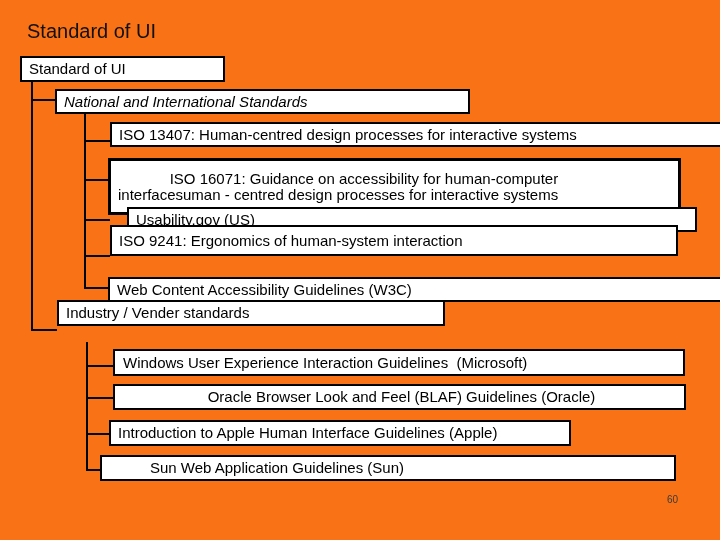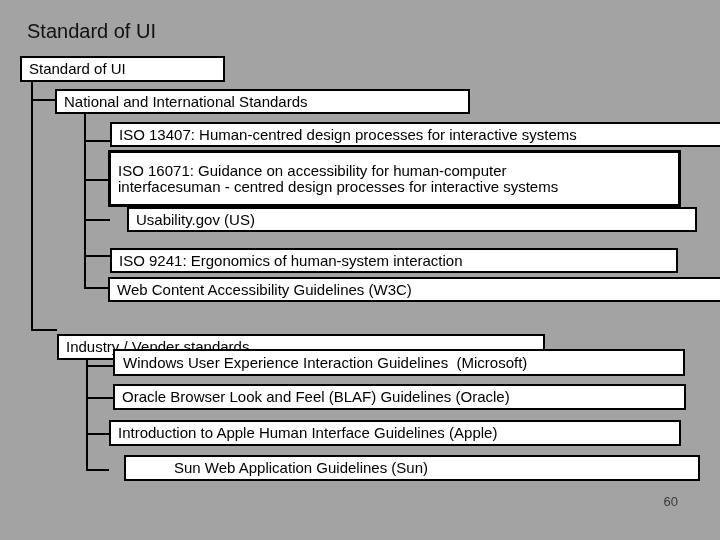--- a/index.html
+++ b/index.html
@@ -4,21 +4,21 @@
 <style>
   html, body {
     margin: 0;
     padding: 0;
     background: #ffffff;
   }
   .slide {
     position: relative;
     width: 720px;
     height: 540px;
-    background: #a3a3a3;
+    background: #f97316;
     font-family: "Liberation Sans", "DejaVu Sans", sans-serif;
     color: #000000;
     overflow: hidden;
   }
   .slide-title {
     position: absolute;
     left: 27px;
     top: 20px;
     font-size: 20px;
     line-height: 22px;
@@ -38,51 +38,51 @@
     padding-right: 3px;
     white-space: pre-wrap;
   }
   .node span { white-space: pre-wrap; }
   .line {
     position: absolute;
     background: #000000;
   }
   
   .box-root      { left: 20px;  top: 56px;  width: 205px; height: 26px; }
-  .box-national  { left: 55px;  top: 89px;  width: 415px; height: 25px; }
+  .box-national  { left: 55px;  top: 89px;  width: 415px; height: 25px; font-style: italic; }
   .box-iso13407  { left: 110px; top: 122px; width: 679px; height: 25px; }
-  .box-iso16071  { left: 108px; top: 150px; width: 573px; height: 57px; border-width: 3px; }
+  .box-iso16071  { left: 108px; top: 158px; width: 573px; height: 57px; border-width: 3px; text-align: right; }
   .box-usability { left: 110px; top: 207px; width: 570px; height: 25px; margin-left: 17px; }
-  .box-iso9241   { left: 110px; top: 248px; width: 568px; height: 25px; text-align: center; }
+  .box-iso9241   { left: 110px; top: 225px; width: 568px; height: 31px; text-align: center; }
   .box-wcag      { left: 108px; top: 277px; width: 656px; height: 25px; }
-  .box-industry  { left: 57px;  top: 334px; width: 488px; height: 26px; text-align: center; }
+  .box-industry  { left: 57px;  top: 300px; width: 388px; height: 26px; text-align: center; }
   .box-windows   { left: 113px; top: 349px; width: 572px; height: 27px; padding-left: 8px; }
-  .box-oracle    { left: 113px; top: 384px; width: 573px; height: 26px; }
-  .box-apple     { left: 109px; top: 420px; width: 572px; height: 26px; }
-  .box-sun       { left: 124px; top: 455px; width: 576px; height: 26px; padding-left: 48px; }
+  .box-oracle    { left: 113px; top: 384px; width: 573px; height: 26px; justify-content: center; }
+  .box-apple     { left: 109px; top: 420px; width: 462px; height: 26px; }
+  .box-sun       { left: 100px; top: 455px; width: 576px; height: 26px; padding-left: 48px; }
   
   .v-root     { left: 31px; top: 82px;  width: 2px;  height: 249px; }
   .h-national { left: 31px; top: 99px;  width: 24px; height: 2px; }
   .v-national { left: 84px; top: 114px; width: 2px;  height: 175px; }
   .h-c0       { left: 84px; top: 140px; width: 26px; height: 2px; }
   .h-c1       { left: 84px; top: 179px; width: 24px; height: 2px; }
   .h-c2       { left: 84px; top: 219px; width: 26px; height: 2px; }
   .h-c3       { left: 84px; top: 255px; width: 26px; height: 2px; }
   .h-c4       { left: 84px; top: 287px; width: 24px; height: 2px; }
   .h-industry { left: 31px; top: 329px; width: 26px; height: 2px; }
   .v-industry { left: 86px; top: 342px; width: 2px;  height: 129px; }
   .h-d0       { left: 86px; top: 365px; width: 27px; height: 2px; }
   .h-d1       { left: 86px; top: 397px; width: 27px; height: 2px; }
   .h-d2       { left: 86px; top: 433px; width: 23px; height: 2px; }
   .h-d3       { left: 86px; top: 469px; width: 23px; height: 2px; }
   .page-number {
     position: absolute;
     right: 42px;
     top: 494px;
-    font-size: 13px;
+    font-size: 10px;
     color: #3a3a3a;
   }
 </style>
 </head>
 <body>
 
 <div class="slide">
 
   <div class="slide-title">Standard of UI</div>
 

